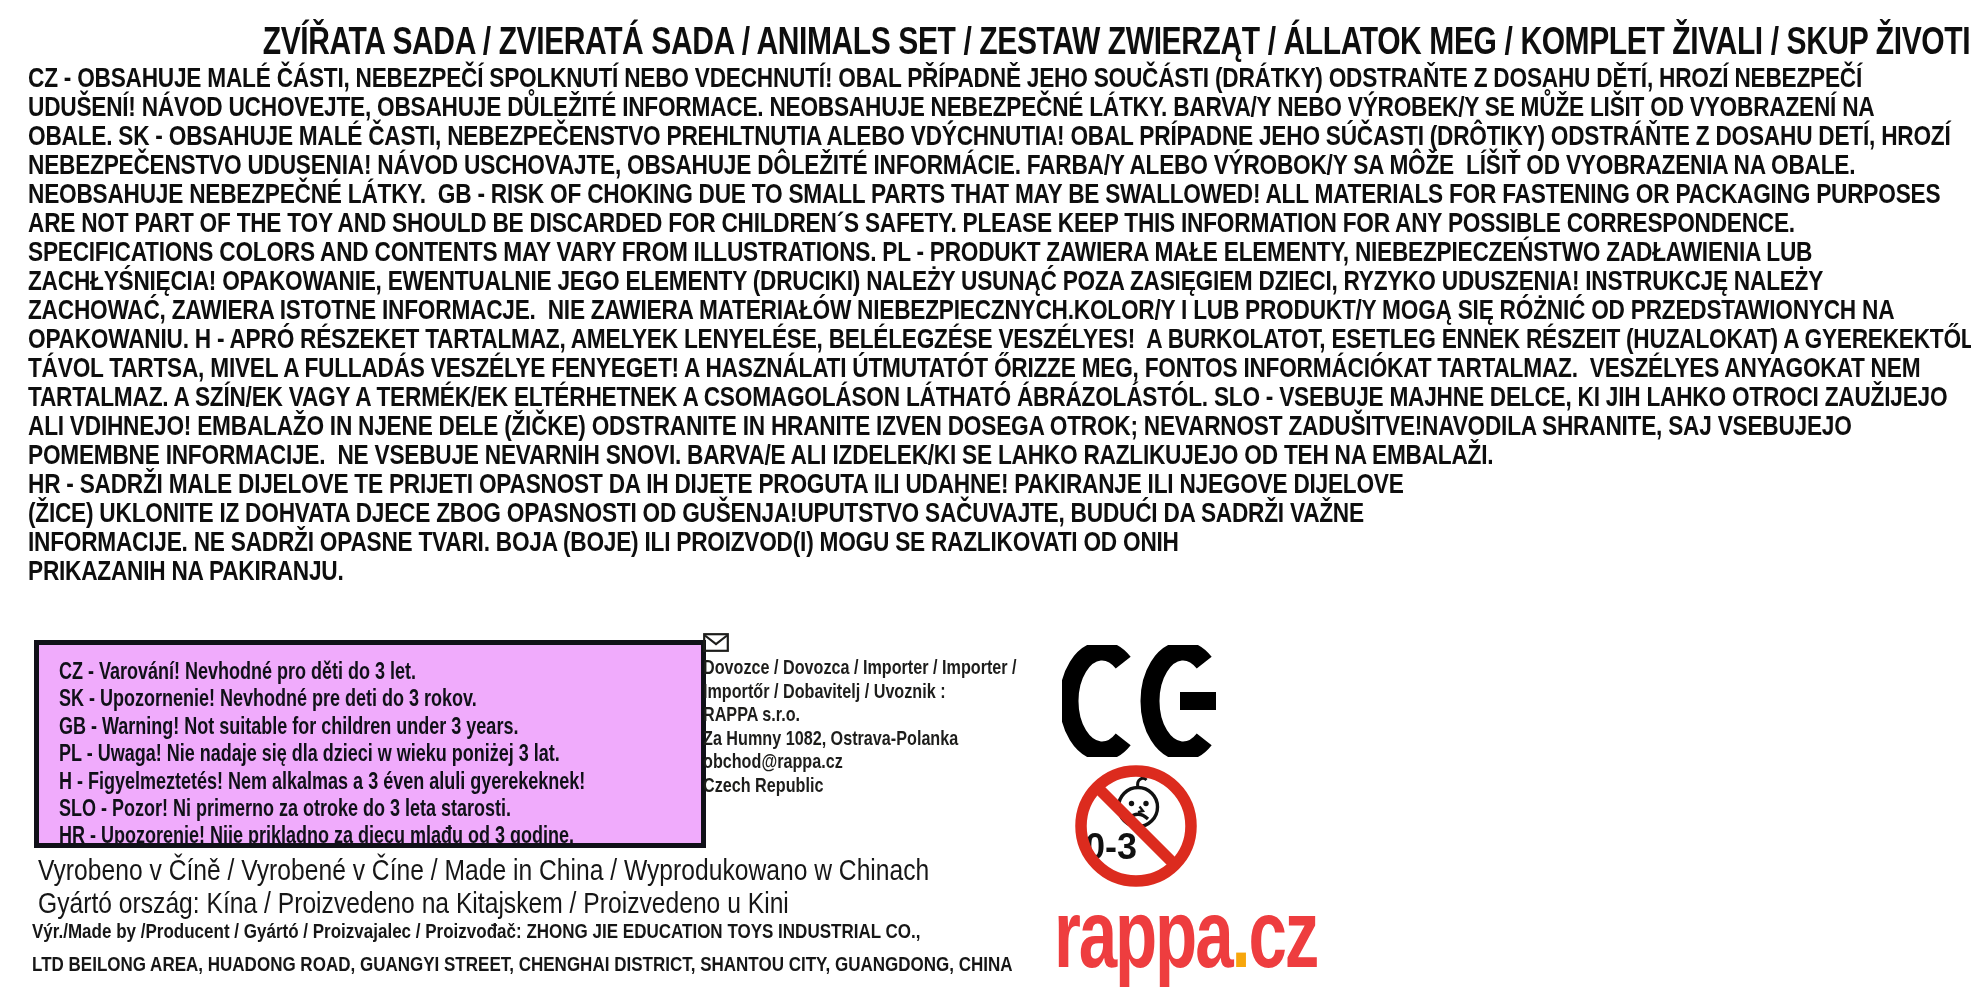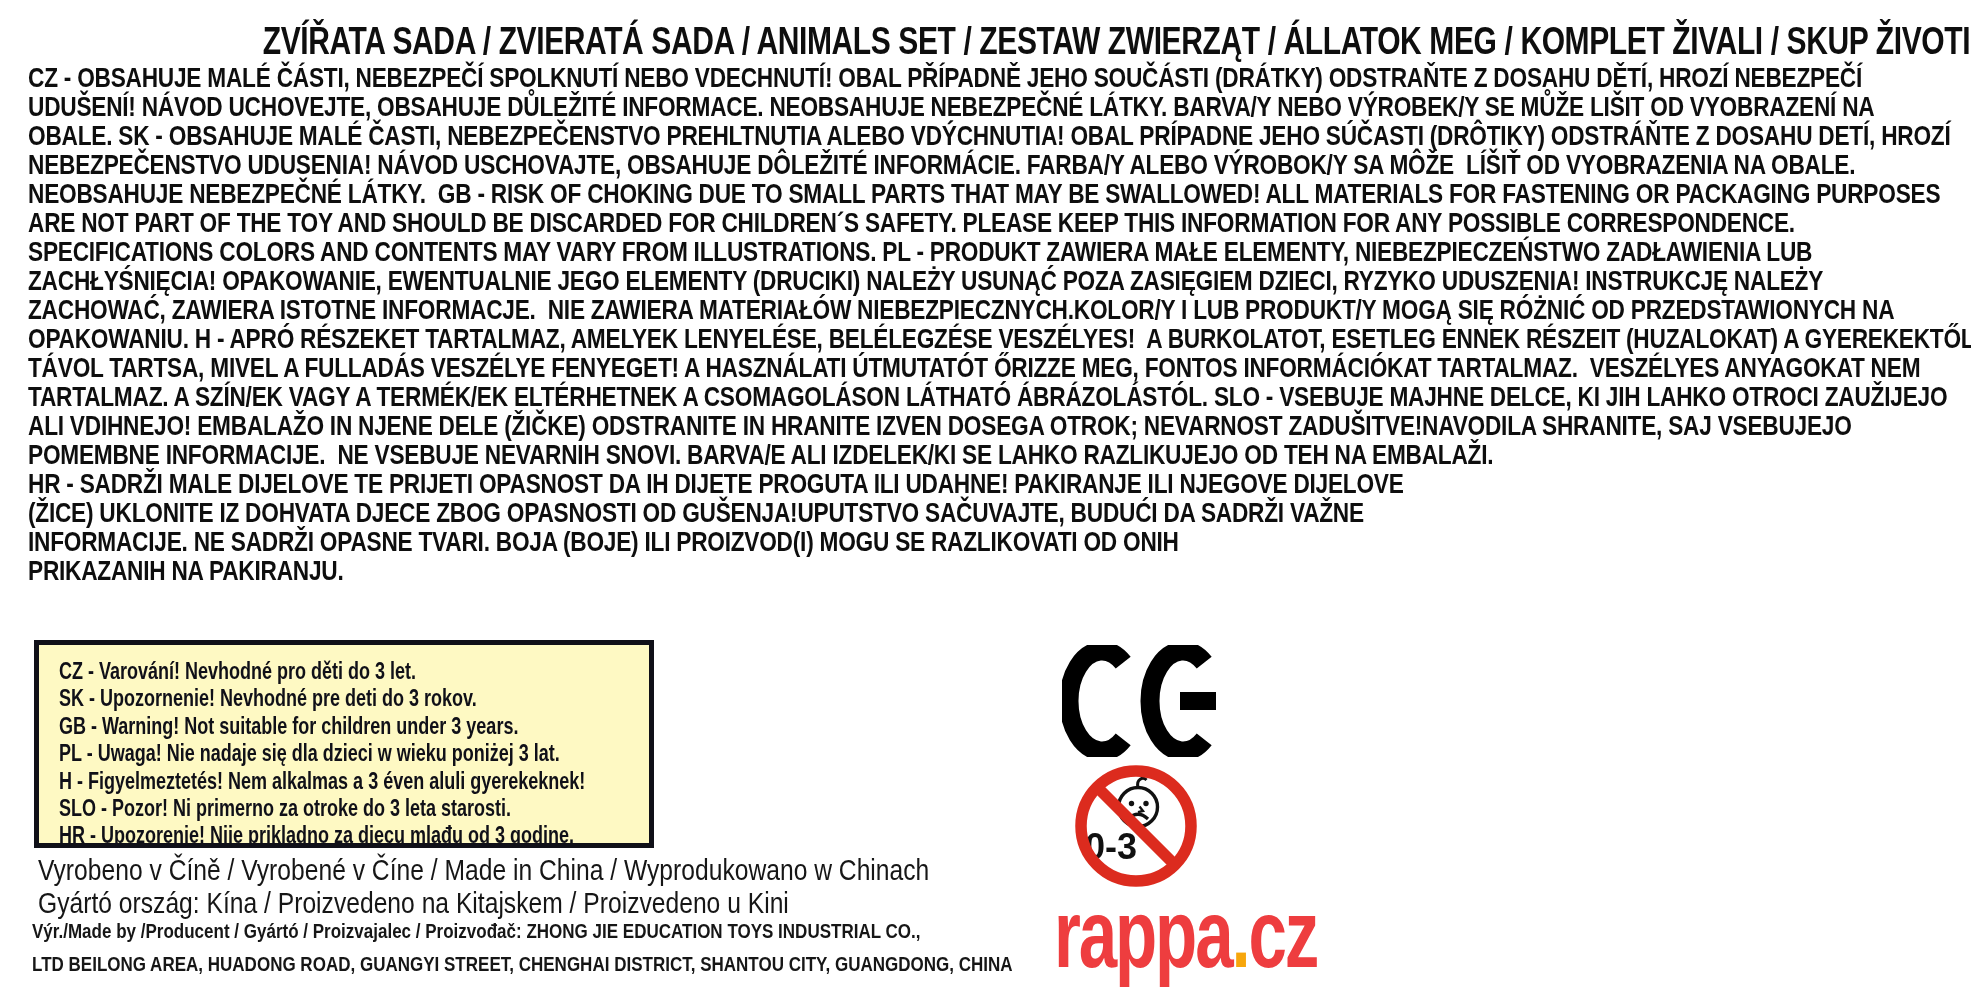--- a/index.html
+++ b/index.html
@@ -11,22 +11,22 @@
   .cond{transform-origin:0 0;}
   .title{
     position:absolute;left:28px;top:20px;font-size:38px;font-weight:bold;
     letter-spacing:-0.5px;transform:scaleX(0.79);white-space:nowrap;color:#0e0e0e;
   }
   .bodytext{
     position:absolute;left:28px;top:63px;font-size:28px;font-weight:bold;
     line-height:29px;letter-spacing:-0.3px;transform:scaleX(0.81);color:#0e0e0e;
   }
   .warnbox{
-    position:absolute;left:34px;top:640px;width:620px;height:208px;
-    border:5px solid #101018;box-sizing:border-box;background:#fef9c3;
+    position:absolute;left:34px;top:640px;width:672px;height:208px;
+    border:5px solid #101018;box-sizing:border-box;background:#f0abfc;
   }
   .warnlines{
     position:absolute;left:20px;top:12px;font-size:24px;font-weight:bold;
     line-height:27.4px;transform:scaleX(0.75);color:#101018;
   }
   .importer{position:absolute;left:703px;top:633px;}
   .env{display:block;}
   .implines{
     margin-top:3px;font-size:21px;font-weight:bold;line-height:23.6px;
     transform:scaleX(0.77);transform-origin:0 0;color:#1d1d1b;
@@ -78,20 +78,32 @@
   <div class="warnbox">
     <div class="warnlines pre cond">CZ - Varování! Nevhodné pro děti do 3 let.
 SK - Upozornenie! Nevhodné pre deti do 3 rokov.
 GB - Warning! Not suitable for children under 3 years.
 PL - Uwaga! Nie nadaje się dla dzieci w wieku poniżej 3 lat.
 H - Figyelmeztetés! Nem alkalmas a 3 éven aluli gyerekeknek!
 SLO - Pozor! Ni primerno za otroke do 3 leta starosti.
 HR - Upozorenje! Nije prikladno za djecu mlađu od 3 godine.</div>
   </div>
 
+  <div class="importer">
+    <svg class="env" width="26" height="19" viewBox="0 0 26 19">
+      <rect x="1.2" y="1.2" width="23.6" height="16.6" fill="none" stroke="#1d1d1b" stroke-width="2.2"></rect>
+      <path d="M2 2.5 L13 11 L24 2.5" fill="none" stroke="#1d1d1b" stroke-width="2.2"></path>
+    </svg>
+    <div class="implines pre">Dovozce / Dovozca / Importer / Importer /
+Importőr / Dobavitelj / Uvoznik :
+RAPPA s.r.o.
+Za Humny 1082, Ostrava-Polanka
+obchod@rappa.cz
+Czech Republic</div>
+  </div>
 
   <svg class="ce" width="165" height="112" viewBox="0 0 165 112">
     <g fill="none" stroke="#000" stroke-width="19">
       <path d="M 61.2 17.7 A 33 50 0 1 0 61.2 94.3"></path>
       <path d="M 142.2 17.7 A 33 50 0 1 0 142.2 94.3"></path>
     </g>
     <rect x="118" y="47" width="36" height="18" fill="#000"></rect>
   </svg>
 
   <svg class="agesign" width="124" height="124" viewBox="0 0 124 124">

